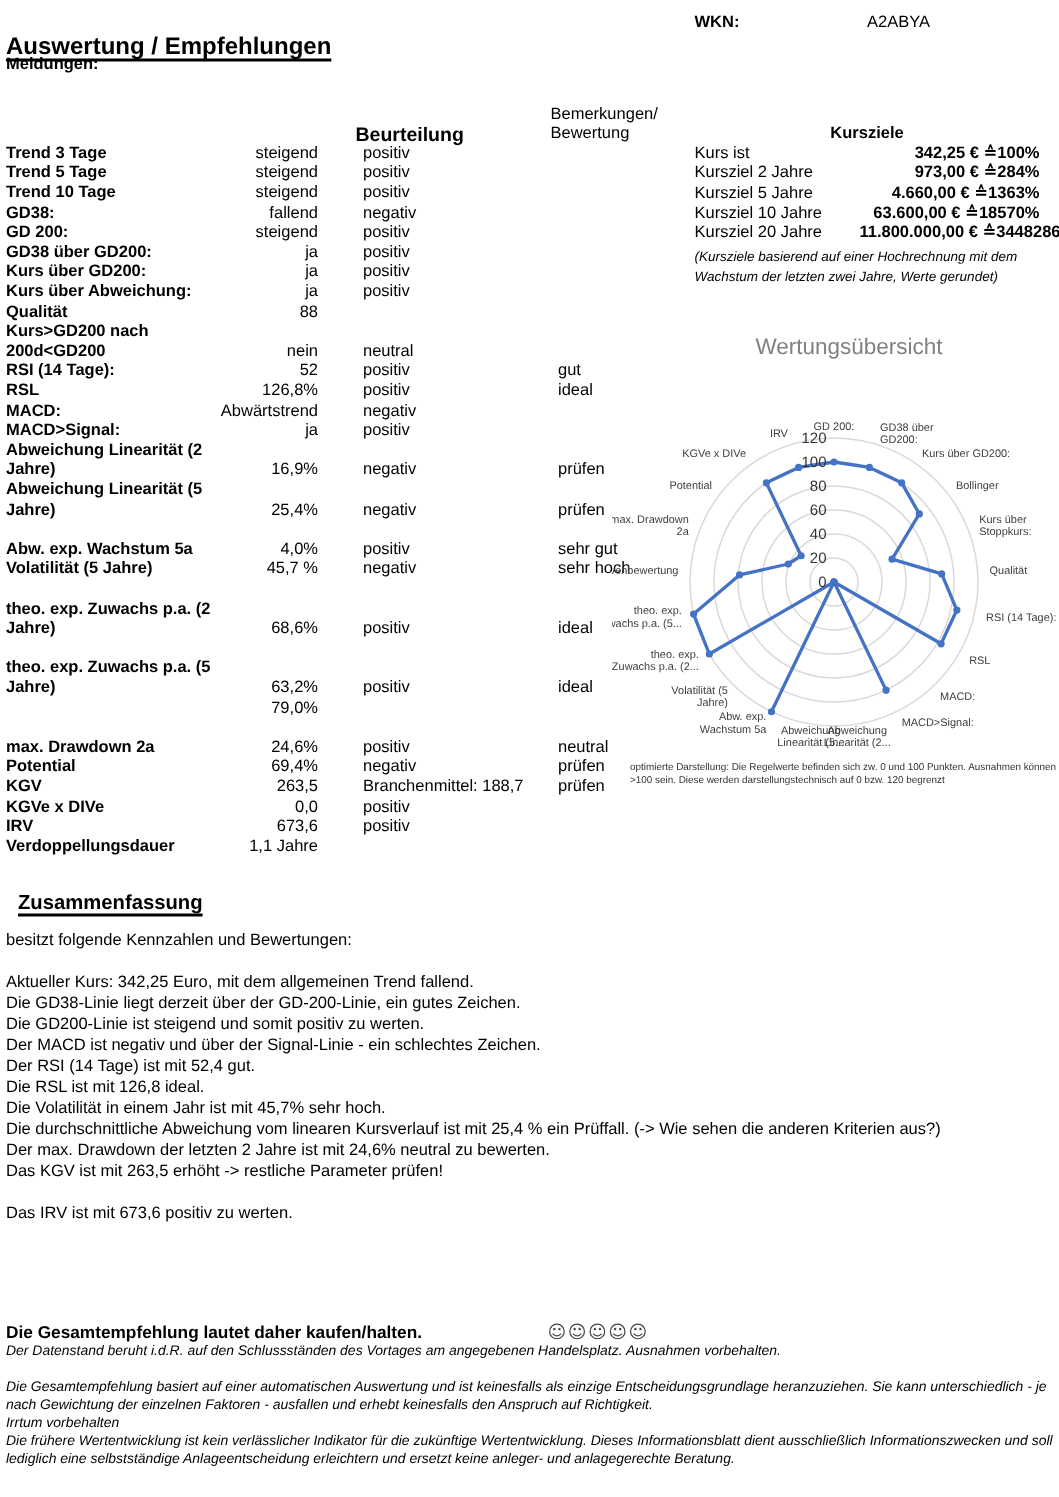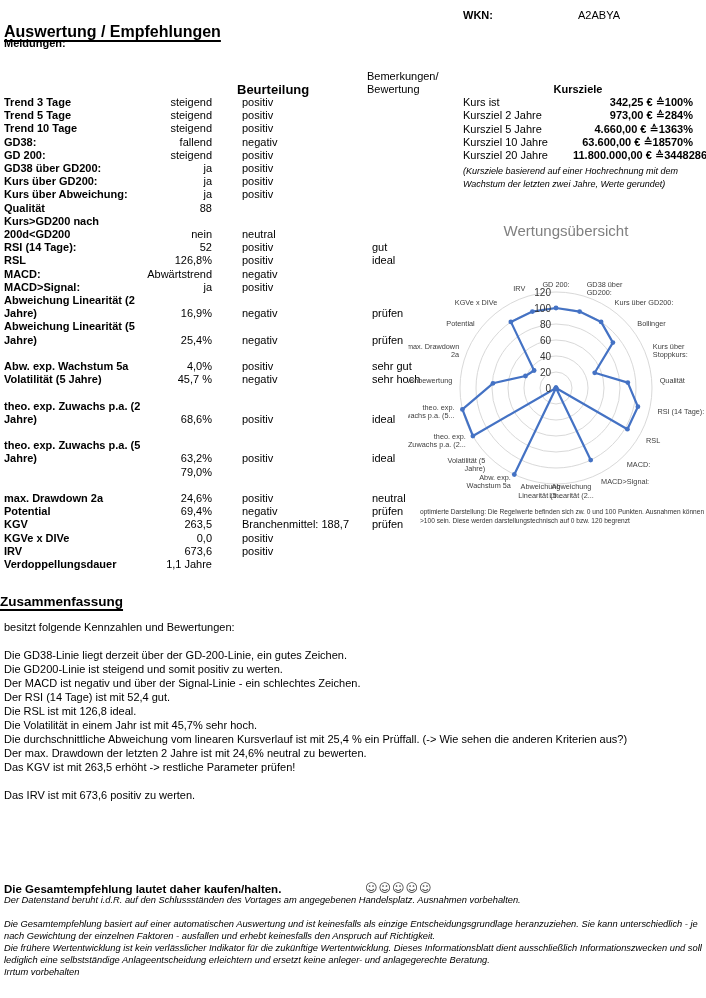--- a/index.html
+++ b/index.html
@@ -34,21 +34,21 @@
   .krow{display:flex;justify-content:space-between;height:13.2px;font-size:11px;line-height:13.2px;}
   .k-value{text-align:right;white-space:nowrap;font-weight:bold;}
   .krow.clip .k-value{margin-right:-14px;}
   #kursziele-note{margin-top:3px;font-size:9px;font-style:italic;line-height:13px;white-space:pre-line;width:245px;}
 
   
   #chart{left:408px;top:212px;}
   #chart-caption{left:420px;top:507px;width:286px;font-size:6.6px;line-height:9px;color:#333;}
 
   
-  #summary-heading{left:0;top:594px;font-size:13.5px;font-weight:bold;text-decoration:underline;text-decoration-thickness:2px;text-underline-offset:3px;}
+  #summary-heading{left:12px;top:594px;font-size:13.5px;font-weight:bold;text-decoration:underline;text-decoration-thickness:2px;text-underline-offset:3px;}
   #summary-lines{left:4px;top:620px;width:702px;}
   .sline{height:14px;line-height:14px;font-size:11px;white-space:nowrap;}
 
   
   #recommendation{left:4px;top:883px;font-size:11.5px;font-weight:bold;}
   #recommendation-symbols{left:365px;top:881px;font-size:12px;color:#444;letter-spacing:1px;font-family:"DejaVu Sans",sans-serif;}
   #disclaimer{left:4px;top:894px;width:701px;font-size:9.3px;font-style:italic;line-height:12px;}
   #disclaimer p{margin:0;}
   #disclaimer p.gap{margin-top:12px;}
 
@@ -338,34 +338,35 @@
   </svg>
 <div class="abs" id="chart-caption">
     <div class="nowrap">optimierte Darstellung: Die Regelwerte befinden sich zw. 0 und 100 Punkten. Ausnahmen können &lt;0 und</div>
     <div class="nowrap">&gt;100 sein. Diese werden darstellungstechnisch auf 0 bzw. 120 begrenzt</div>
   </div>
 
 <div class="abs" id="summary-heading">Zusammenfassung</div>
 <div class="abs" id="summary-lines">
     <div class="sline">besitzt folgende Kennzahlen und Bewertungen:</div>
     <div class="sline"></div>
+    <div class="sline">Aktueller Kurs: 342,25 Euro, mit dem allgemeinen Trend fallend.</div>
     <div class="sline">Die GD38-Linie liegt derzeit über der GD-200-Linie, ein gutes Zeichen.</div>
     <div class="sline">Die GD200-Linie ist steigend und somit positiv zu werten.</div>
     <div class="sline">Der MACD ist negativ und über der Signal-Linie - ein schlechtes Zeichen.</div>
     <div class="sline">Der RSI (14 Tage) ist mit 52,4 gut.</div>
     <div class="sline">Die RSL ist mit 126,8 ideal.</div>
     <div class="sline">Die Volatilität in einem Jahr ist mit 45,7% sehr hoch.</div>
     <div class="sline">Die durchschnittliche Abweichung vom linearen Kursverlauf ist mit 25,4 % ein Prüffall. (-&gt; Wie sehen die anderen Kriterien aus?)</div>
     <div class="sline">Der max. Drawdown der letzten 2 Jahre ist mit  24,6% neutral zu bewerten.</div>
     <div class="sline">Das KGV ist mit 263,5 erhöht -&gt; restliche Parameter prüfen!</div>
     <div class="sline"></div>
     <div class="sline">Das IRV ist mit 673,6 positiv zu werten.</div>
   </div>
 
 <div class="abs" id="recommendation">Die Gesamtempfehlung lautet daher kaufen/halten.</div>
 <div class="abs" id="recommendation-symbols">☺☺☺☺☺</div>
 
 <div class="abs" id="disclaimer">
     <p>Der Datenstand beruht i.d.R. auf den Schlussständen des Vortages am angegebenen Handelsplatz. Ausnahmen vorbehalten.</p>
     <p class="gap">Die Gesamtempfehlung basiert auf einer automatischen Auswertung und ist keinesfalls als einzige Entscheidungsgrundlage heranzuziehen. Sie kann unterschiedlich - je nach Gewichtung der einzelnen Faktoren - ausfallen und erhebt keinesfalls den Anspruch auf Richtigkeit.</p>
+    <p>Irrtum vorbehalten</p>
     <p>Die frühere Wertentwicklung ist kein verlässlicher Indikator für die zukünftige Wertentwicklung. Dieses Informationsblatt dient ausschließlich Informationszwecken und soll lediglich eine selbstständige Anlageentscheidung erleichtern und ersetzt keine anleger- und anlagegerechte Beratung.</p>
-    <p>Irrtum vorbehalten</p>
   </div>
 
 </body></html>

